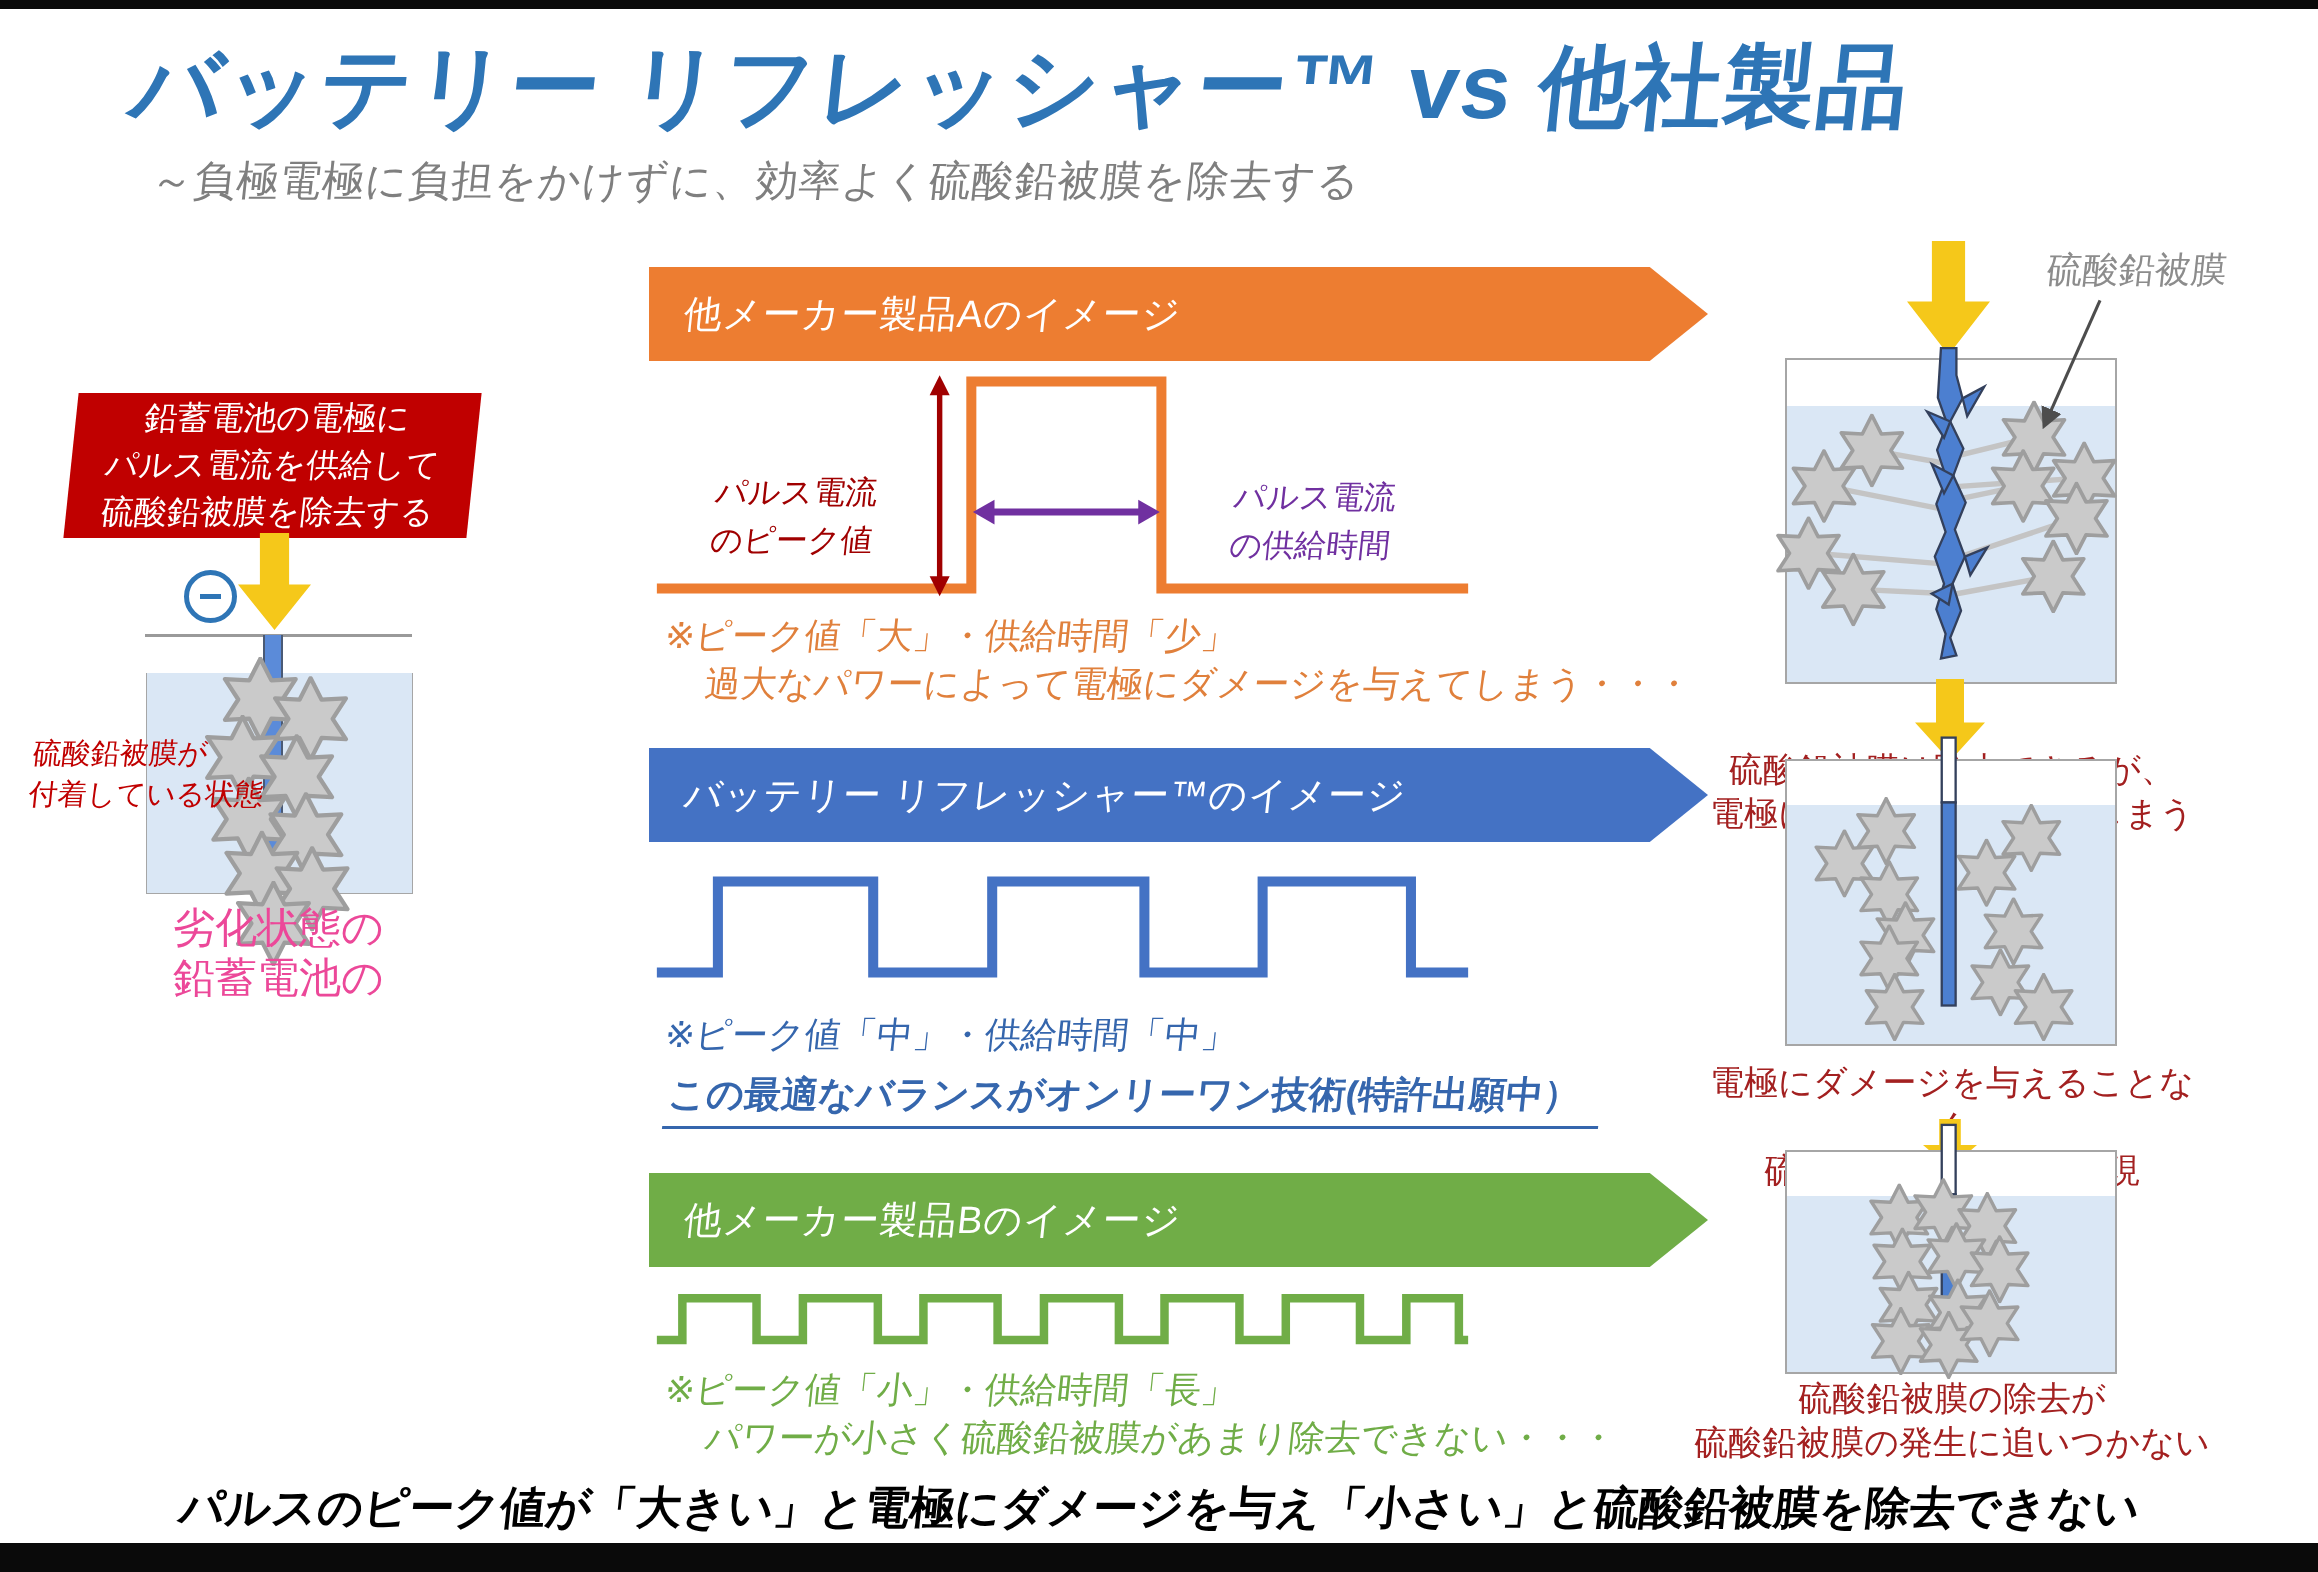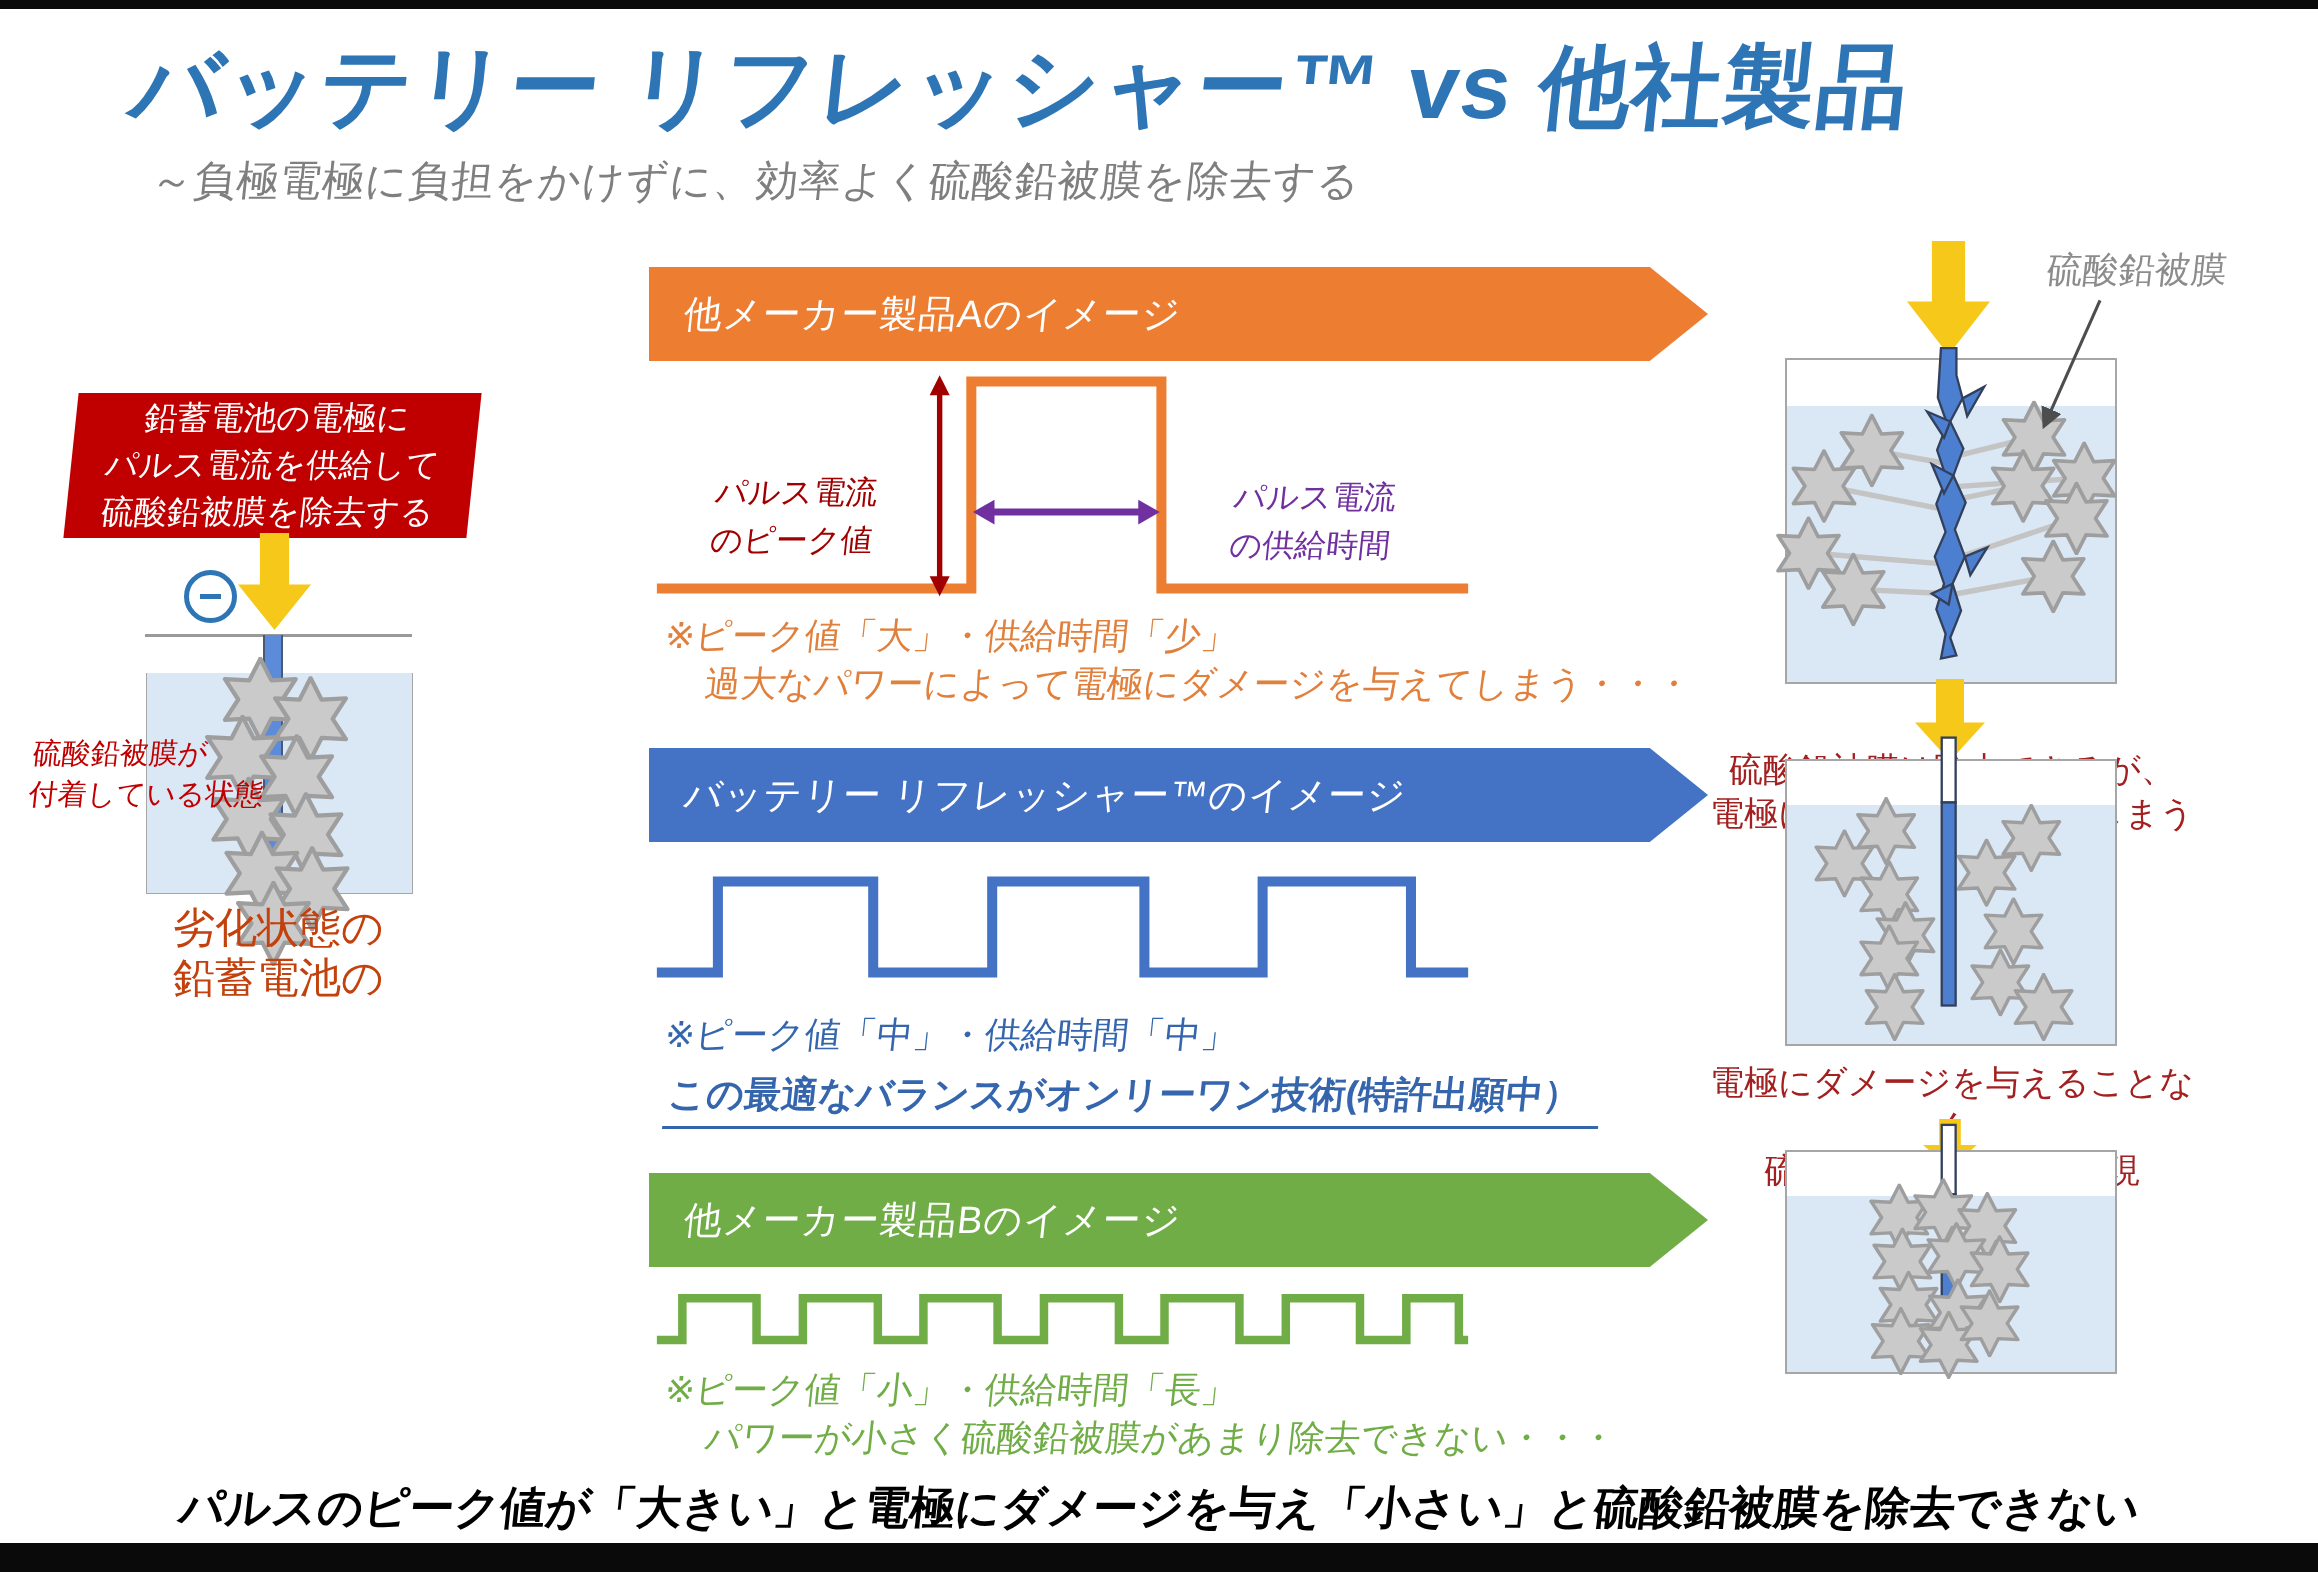--- a/index.html
+++ b/index.html
@@ -22,21 +22,21 @@
   .yarrow{background:#F5C81A;clip-path:polygon(30% 0,70% 0,70% 53%,100% 53%,50% 100%,0 53%,30% 53%);}
   .minus-circle{left:184px;top:570px;width:43px;height:43px;border:5.4px solid #2E75B6;border-radius:50%;
                 background:#fff;display:flex;align-items:center;justify-content:center;}
   .minus-circle span{display:block;width:21.6px;height:5.4px;background:#2E75B6;}
   .surface-line{left:145px;top:634px;width:267px;height:3.1px;background:#9a9a9a;}
   .tank-left{left:146px;top:673px;width:265px;height:220px;background:#DAE7F5;
              border-left:1.5px solid #A6A6A6;border-right:1.5px solid #A6A6A6;border-bottom:1.5px solid #A6A6A6;}
   .electrode-left{left:263px;top:635px;width:20px;height:255px;background:#5B8BD9;
                   border-left:2.3px solid #4A5A75;border-right:2.3px solid #4A5A75;box-sizing:border-box;}
   .film-label-left{left:31px;top:733px;font-size:29px;line-height:1.4;color:#C00000;}
-  .caption-left{left:116px;top:903px;width:325px;text-align:center;font-size:42px;line-height:1.2;color:#c2410c;}
+  .caption-left{left:116px;top:903px;width:325px;text-align:center;font-size:42px;line-height:1.2;color:#ec4899;}
 
   
   .banner{left:649px;width:1059px;height:94px;display:flex;align-items:center;padding-left:35px;
           box-sizing:border-box;color:#fff;font-size:38px;letter-spacing:0.8px;
           clip-path:polygon(0 0,94.5% 0,100% 50%,94.5% 100%,0 100%);}
   .banner-a{top:267px;background:#ED7D31;}
   .banner-ref{top:748px;background:#4472C4;}
   .banner-b{top:1173px;background:#70AD47;}
 
   
@@ -245,17 +245,21 @@
     <use href="#star6" x="218" y="142" width="88" height="88"></use>
     <use href="#star6" x="108" y="188" width="88" height="88"></use>
     <use href="#star6" x="178" y="181" width="88" height="88"></use>
     <use href="#star6" x="234" y="198" width="88" height="88"></use>
     <use href="#star6" x="116" y="244" width="88" height="88"></use>
     <use href="#star6" x="180" y="254" width="88" height="88"></use>
     <use href="#star6" x="106" y="291" width="88" height="88"></use>
     <use href="#star6" x="168" y="296" width="88" height="88"></use>
     <use href="#star6" x="221" y="268" width="88" height="88"></use>
   </svg>
+  <div class="caption-r" style="top:1376px">
+    <span>硫酸鉛被膜の除去が</span>
+    <span>硫酸鉛被膜の発生に追いつかない</span>
+  </div>
 
   <div class="abs bottom-note nowrap skew">パルスのピーク値が「大きい」と電極にダメージを与え「小さい」と硫酸鉛被膜を除去できない</div>
 
 </div>
 
 
 </body></html>

